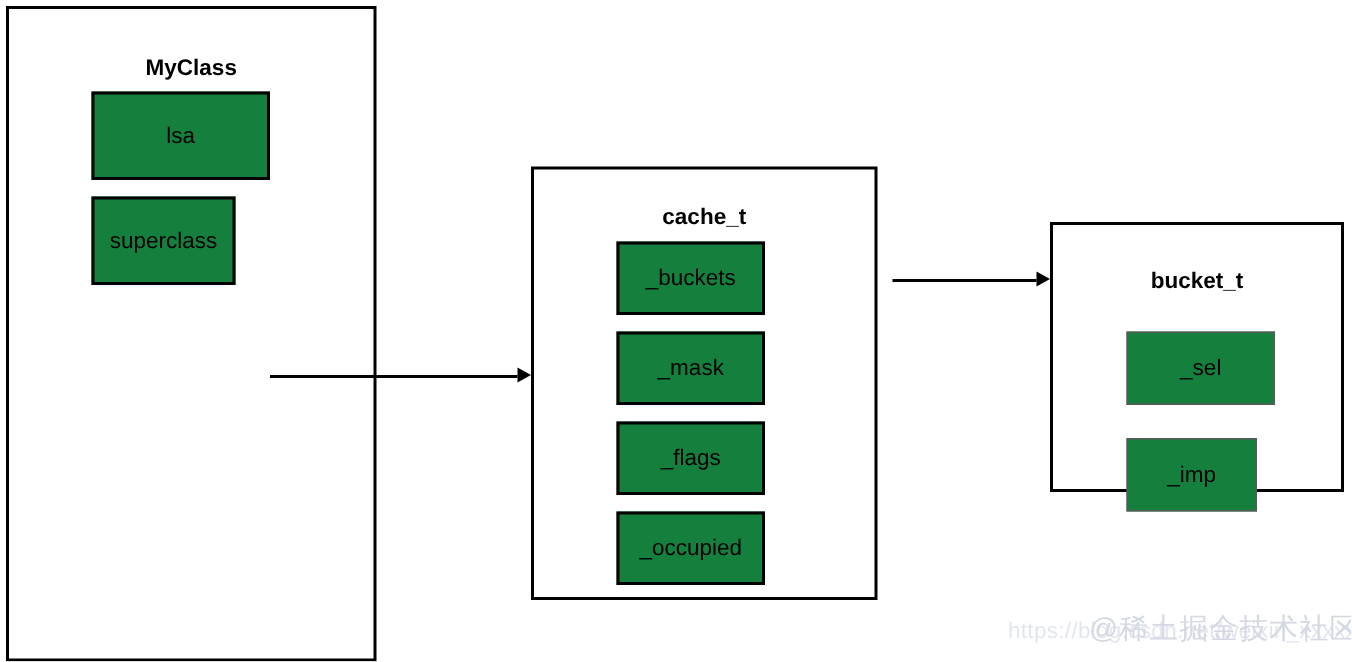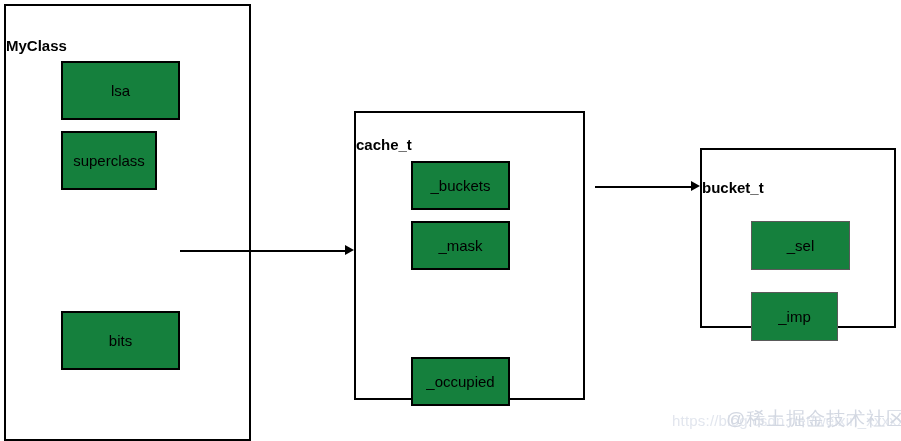--- a/index.html
+++ b/index.html
@@ -22,20 +22,21 @@
   .struct {
     position: absolute;
     box-sizing: border-box;
     border: 2px solid #000000;
     background: #ffffff;
   }
   .struct-title {
     position: absolute;
     left: 0;
     right: 0;
+    text-align: center;
     font-weight: bold;
     font-size: 15px;
     color: #000000;
     line-height: 1;
     white-space: nowrap;
   }
 
   
   .field {
     position: absolute;
@@ -97,38 +98,38 @@
 
   <div class="field" style="left:61px; top:61px; width:119px; height:59px;">
     <span>lsa</span>
   </div>
 
   <div class="field" style="left:61px; top:131px; width:96px; height:59px;">
     <span>superclass</span>
   </div>
 
 
-  <div class="field" style="left:61px; top:311px; width:119px; height:59px;">
-    <span>bits</span>
-  </div>
 
   <div class="struct" style="left:354px; top:111px; width:231px; height:289px;">
     <div class="struct-title" style="top:24px;">cache_t</div>
   </div>
 
   <div class="field" style="left:411px; top:161px; width:99px; height:49px;">
     <span>_buckets</span>
   </div>
 
   <div class="field" style="left:411px; top:221px; width:99px; height:49px;">
     <span>_mask</span>
   </div>
 
+  <div class="field" style="left:411px; top:281px; width:99px; height:49px;">
+    <span>_flags</span>
+  </div>
 
-  <div class="field" style="left:411px; top:341px; width:99px; height:49px;margin-top:16px;">
+  <div class="field" style="left:411px; top:341px; width:99px; height:49px;">
     <span>_occupied</span>
   </div>
 
   <div class="struct" style="left:700px; top:148px; width:196px; height:180px;">
     <div class="struct-title" style="top:30px;">bucket_t</div>
   </div>
 
   <div class="field thin" style="left:751px; top:221px; width:99px; height:49px;">
     <span>_sel</span>
   </div>

